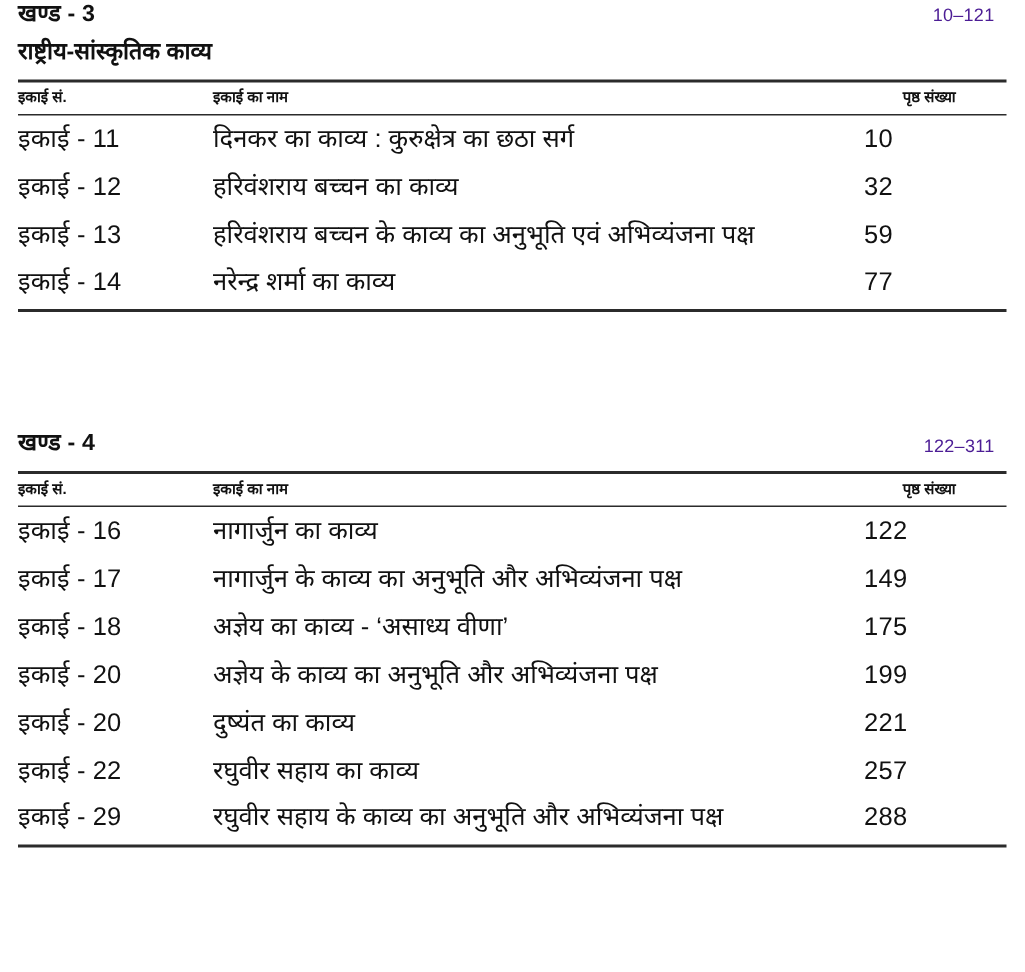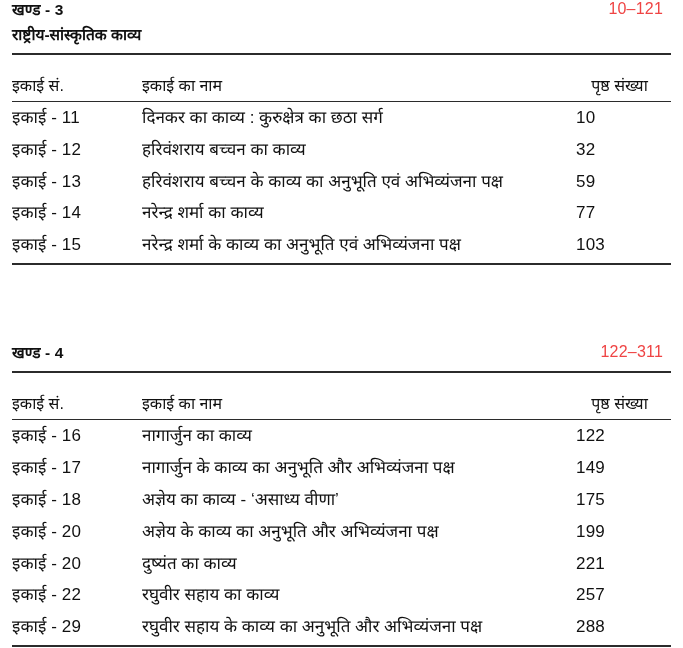--- a/index.html
+++ b/index.html
@@ -22,34 +22,34 @@
     height: 648px;
     box-sizing: border-box;
     padding: 0 12px 0 12px;
   }
 
   
   .section { position: relative; }
 
   .khand-line {
     display: flex;
-    align-items: flex-start;
+    align-items: center;
     justify-content: space-between;
   }
   .khand-label {
     font-size: 15.5px;
     font-weight: bold;
     letter-spacing: 0.1px;
     line-height: 1.35;
   }
   .khand-range {
-    font-size: 16px;
+    font-size: 12px;
     font-weight: normal;
     letter-spacing: 0.2px;
-    color: #ef4444;
+    color: #4c1d95;
     padding-right: 8px;
   }
   .khand-title {
     font-size: 15.5px;
     font-weight: bold;
     line-height: 1.5;
     margin-top: 2px;
   }
 
   
@@ -57,24 +57,24 @@
     width: 100%;
     border-collapse: collapse;
     table-layout: fixed;
     margin-top: 7px;
   }
   table.toc col.c-unit  { width: 130px; }
   table.toc col.c-name  { width: auto;  }
   table.toc col.c-page  { width: 95px;  }
 
   table.toc thead th {
-    font-size: 16px;
-    font-weight: normal;
+    font-size: 10px;
+    font-weight: bold;
     text-align: left;
-    padding: 19px 0 5px 0;
+    padding: 2px 0 5px 0;
     border-top: 2.2px solid #2b2b2b;
     border-bottom: 1.6px solid #2b2b2b;
     vertical-align: baseline;
     white-space: nowrap;
   }
   table.toc thead th.th-page {
     text-align: center;
     padding-right: 8px;
   }
 
@@ -139,25 +139,20 @@
         <tr>
           <td class="td-unit">इकाई - 13</td>
           <td class="td-name">हरिवंशराय बच्चन के काव्य का अनुभूति एवं अभिव्यंजना पक्ष</td>
           <td class="td-page">59</td>
         </tr>
         <tr>
           <td class="td-unit">इकाई - 14</td>
           <td class="td-name">नरेन्द्र शर्मा का काव्य</td>
           <td class="td-page">77</td>
         </tr>
-        <tr>
-          <td class="td-unit">इकाई - 15</td>
-          <td class="td-name">नरेन्द्र शर्मा के काव्य का अनुभूति एवं अभिव्यंजना पक्ष</td>
-          <td class="td-page">103</td>
-        </tr>
       </tbody>
     </table>
   </div>
 
   <div class="section-gap"></div>
 
   <div class="section">
 
     <div class="khand-line">
       <span class="khand-label">खण्ड - 4</span>

